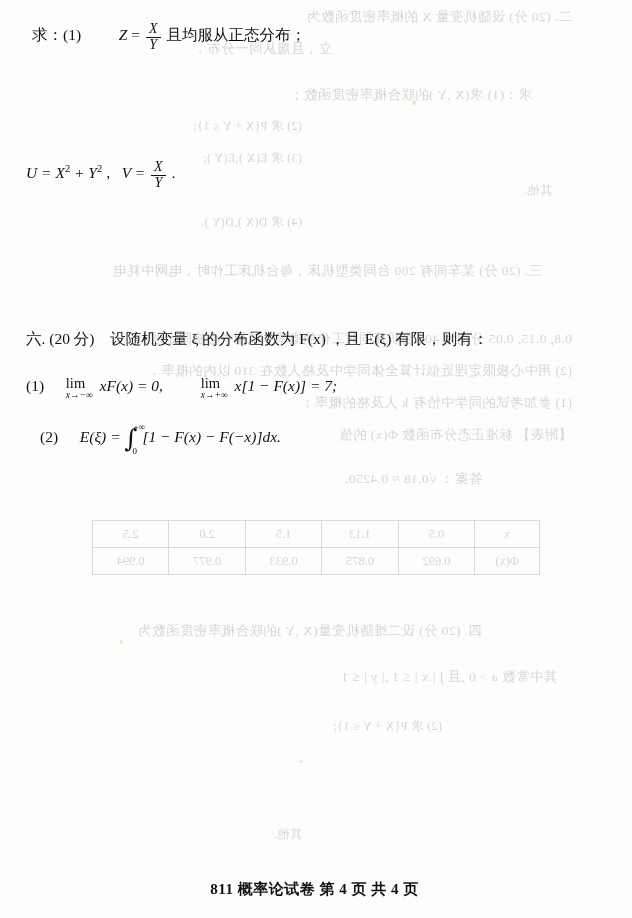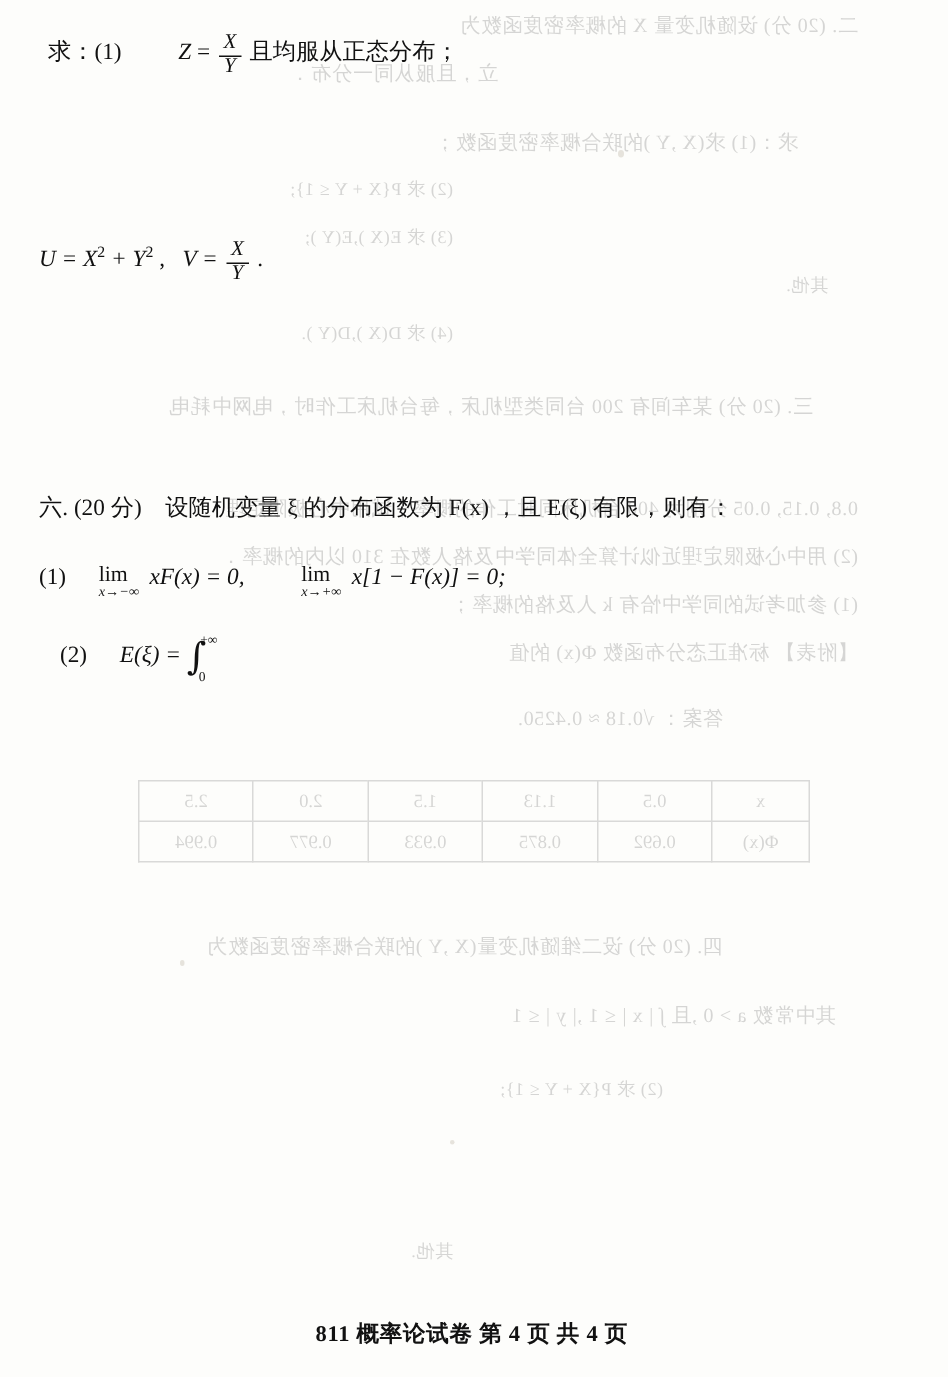--- a/index.html
+++ b/index.html
@@ -233,32 +233,33 @@
       <span class="lim">
         <span class="top">lim</span>
         <span class="bot mi">x→−∞</span>
       </span>
       <span class="mi">xF(x) = 0,</span>
       <span style="display:inline-block; width:30px;"></span>
       <span class="lim">
         <span class="top">lim</span>
         <span class="bot mi">x→+∞</span>
       </span>
-      <span class="mi">x[1 − F(x)] = 0;</span>
+      <span class="mi">x[1 − F(x)] = 7;</span>
     </div>
 
     <div class="line" style="left:40px; top:428px;">
       <span class="zh">(2)</span>
       <span style="display:inline-block; width:14px;"></span>
       <span class="mi">E(ξ) =</span>
       <span class="intg">
         <span class="sign">∫</span>
         <span class="up">+∞</span>
         <span class="lo">0</span>
       </span>
+      <span class="mi">[1 − F(x) − F(−x)]dx.</span>
     </div>
 
   </div>
 
   <div class="speck" style="left:412px; top:100px; width:4px; height:5px;"></div>
   <div class="speck" style="left:300px; top:760px; width:3px; height:3px;"></div>
   <div class="speck" style="left:120px; top:640px; width:3px; height:4px;"></div>
 
   <div class="footer">811  概率论试卷  第 4 页  共 4 页</div>
 </div>

